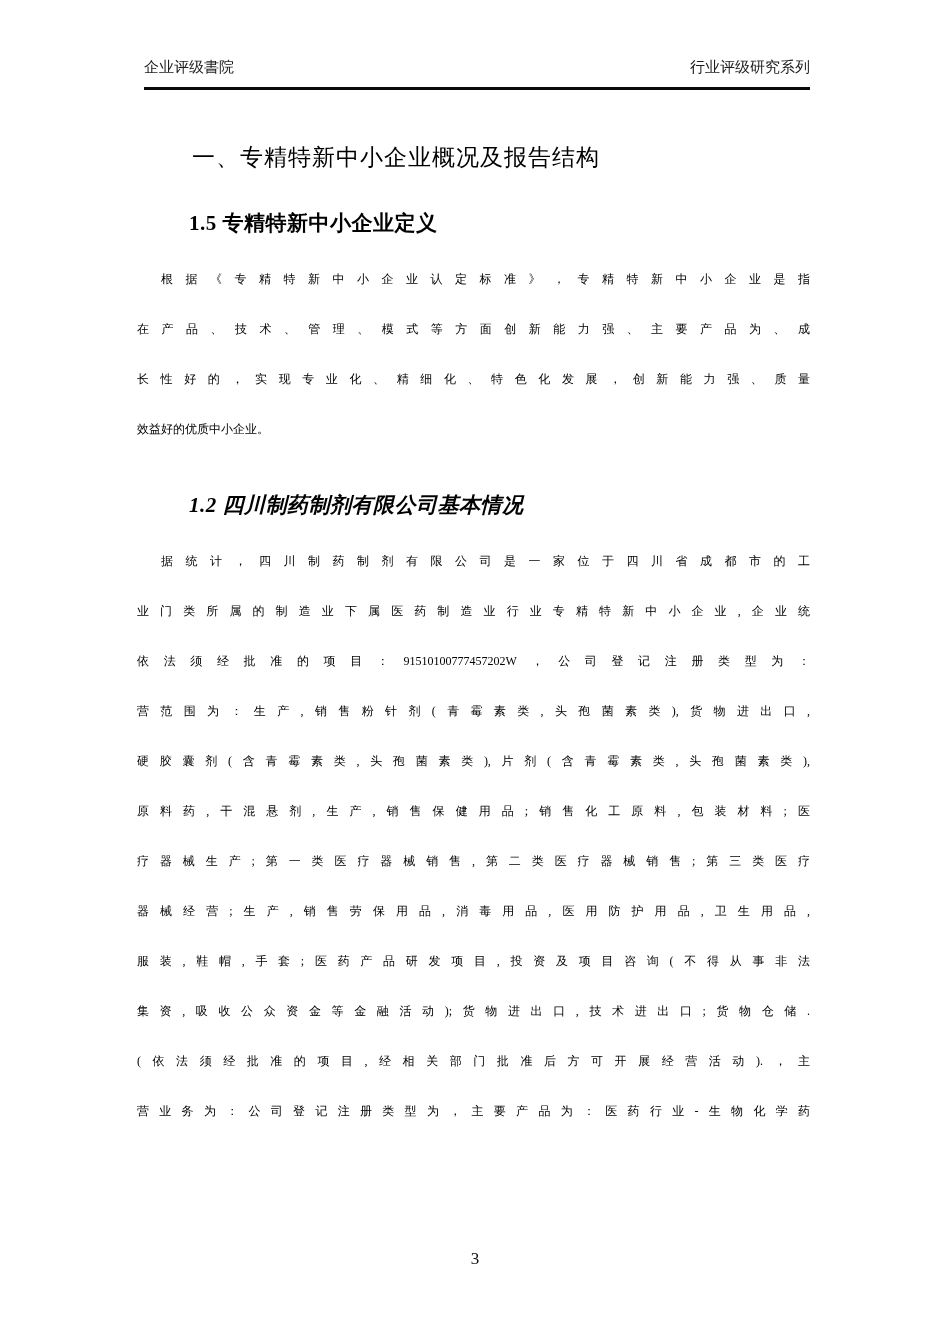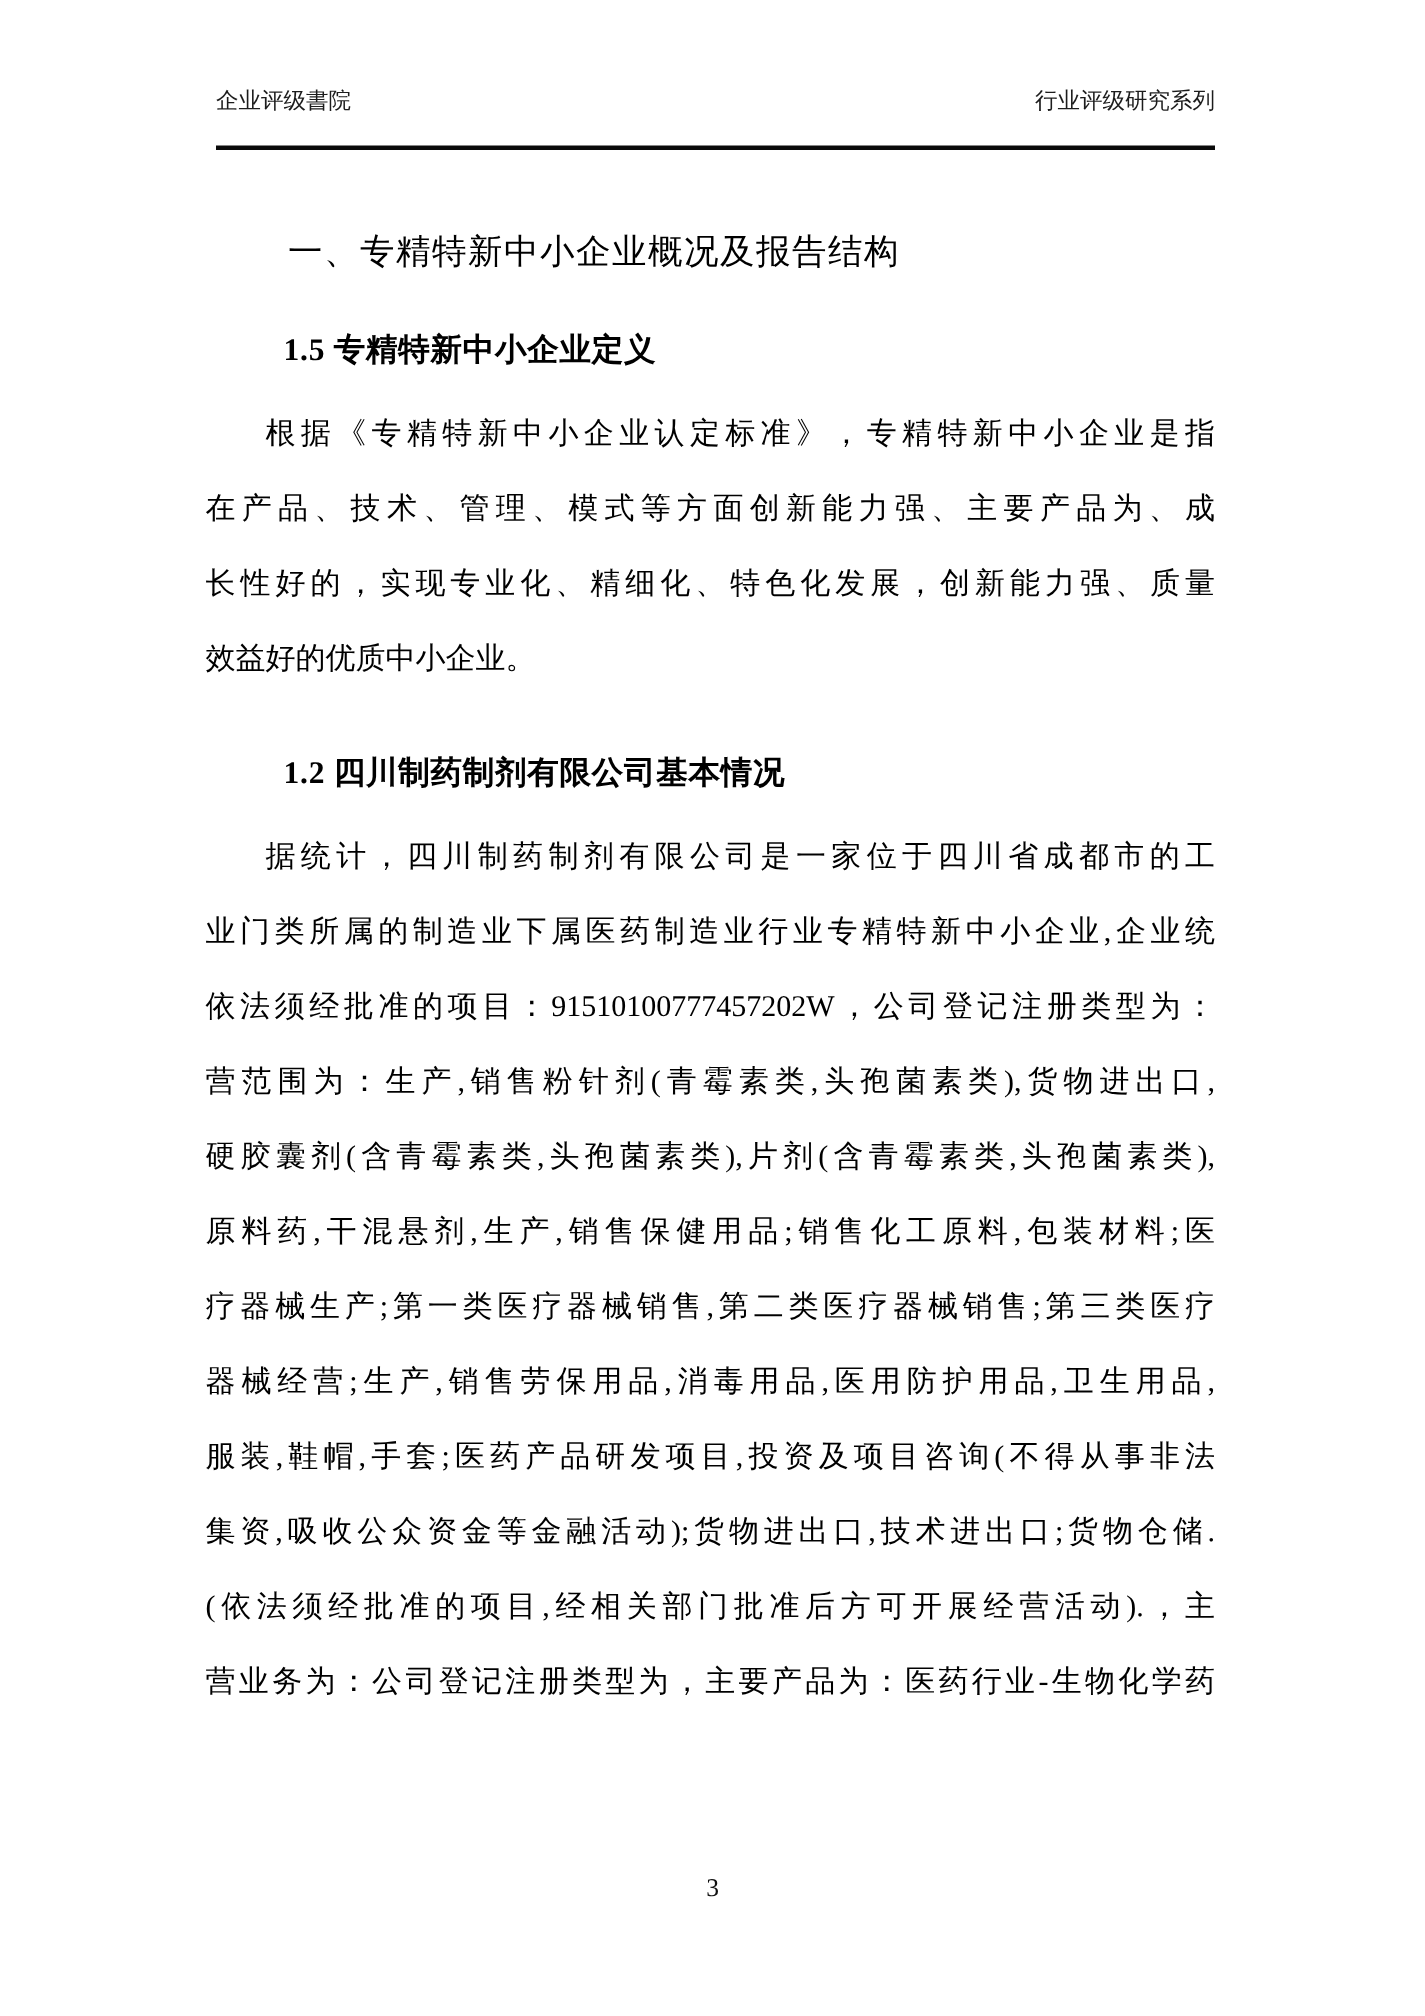--- a/index.html
+++ b/index.html
@@ -14,21 +14,21 @@
   }
 
   .page-header {
     margin: 58px 140px 0 144px;
     display: flex;
     justify-content: space-between;
     align-items: flex-end;
     font-family: "Liberation Sans", "DejaVu Sans", sans-serif;
     font-size: 15px;
     color: #1c1c1c;
-    padding-bottom: 20px;
+    padding-bottom: 10px;
     border-bottom: 3px solid #0a0a0a;
   }
 
   .content {
     margin: 0 140px 0 137px;
   }
 
   .h-main {
     font-size: 23px;
     font-weight: normal;
@@ -40,25 +40,25 @@
 
   .h-sub {
     font-size: 21px;
     font-weight: bold;
     letter-spacing: 0.5px;
     line-height: 30px;
     margin: 34px 0 0 52px;
     color: #000000;
   }
 
-  .h-sub.second { margin-top: 36px; }
+  .h-sub.second { margin-top: 36px; font-style: italic; }
 
   .para {
     margin-top: 16px;
-    font-size: 20px;
+    font-size: 12px;
     line-height: 50px;
     color: #000000;
   }
 
   .para .line {
     text-align: justify;
     text-align-last: justify;
     white-space: nowrap;
   }
 

